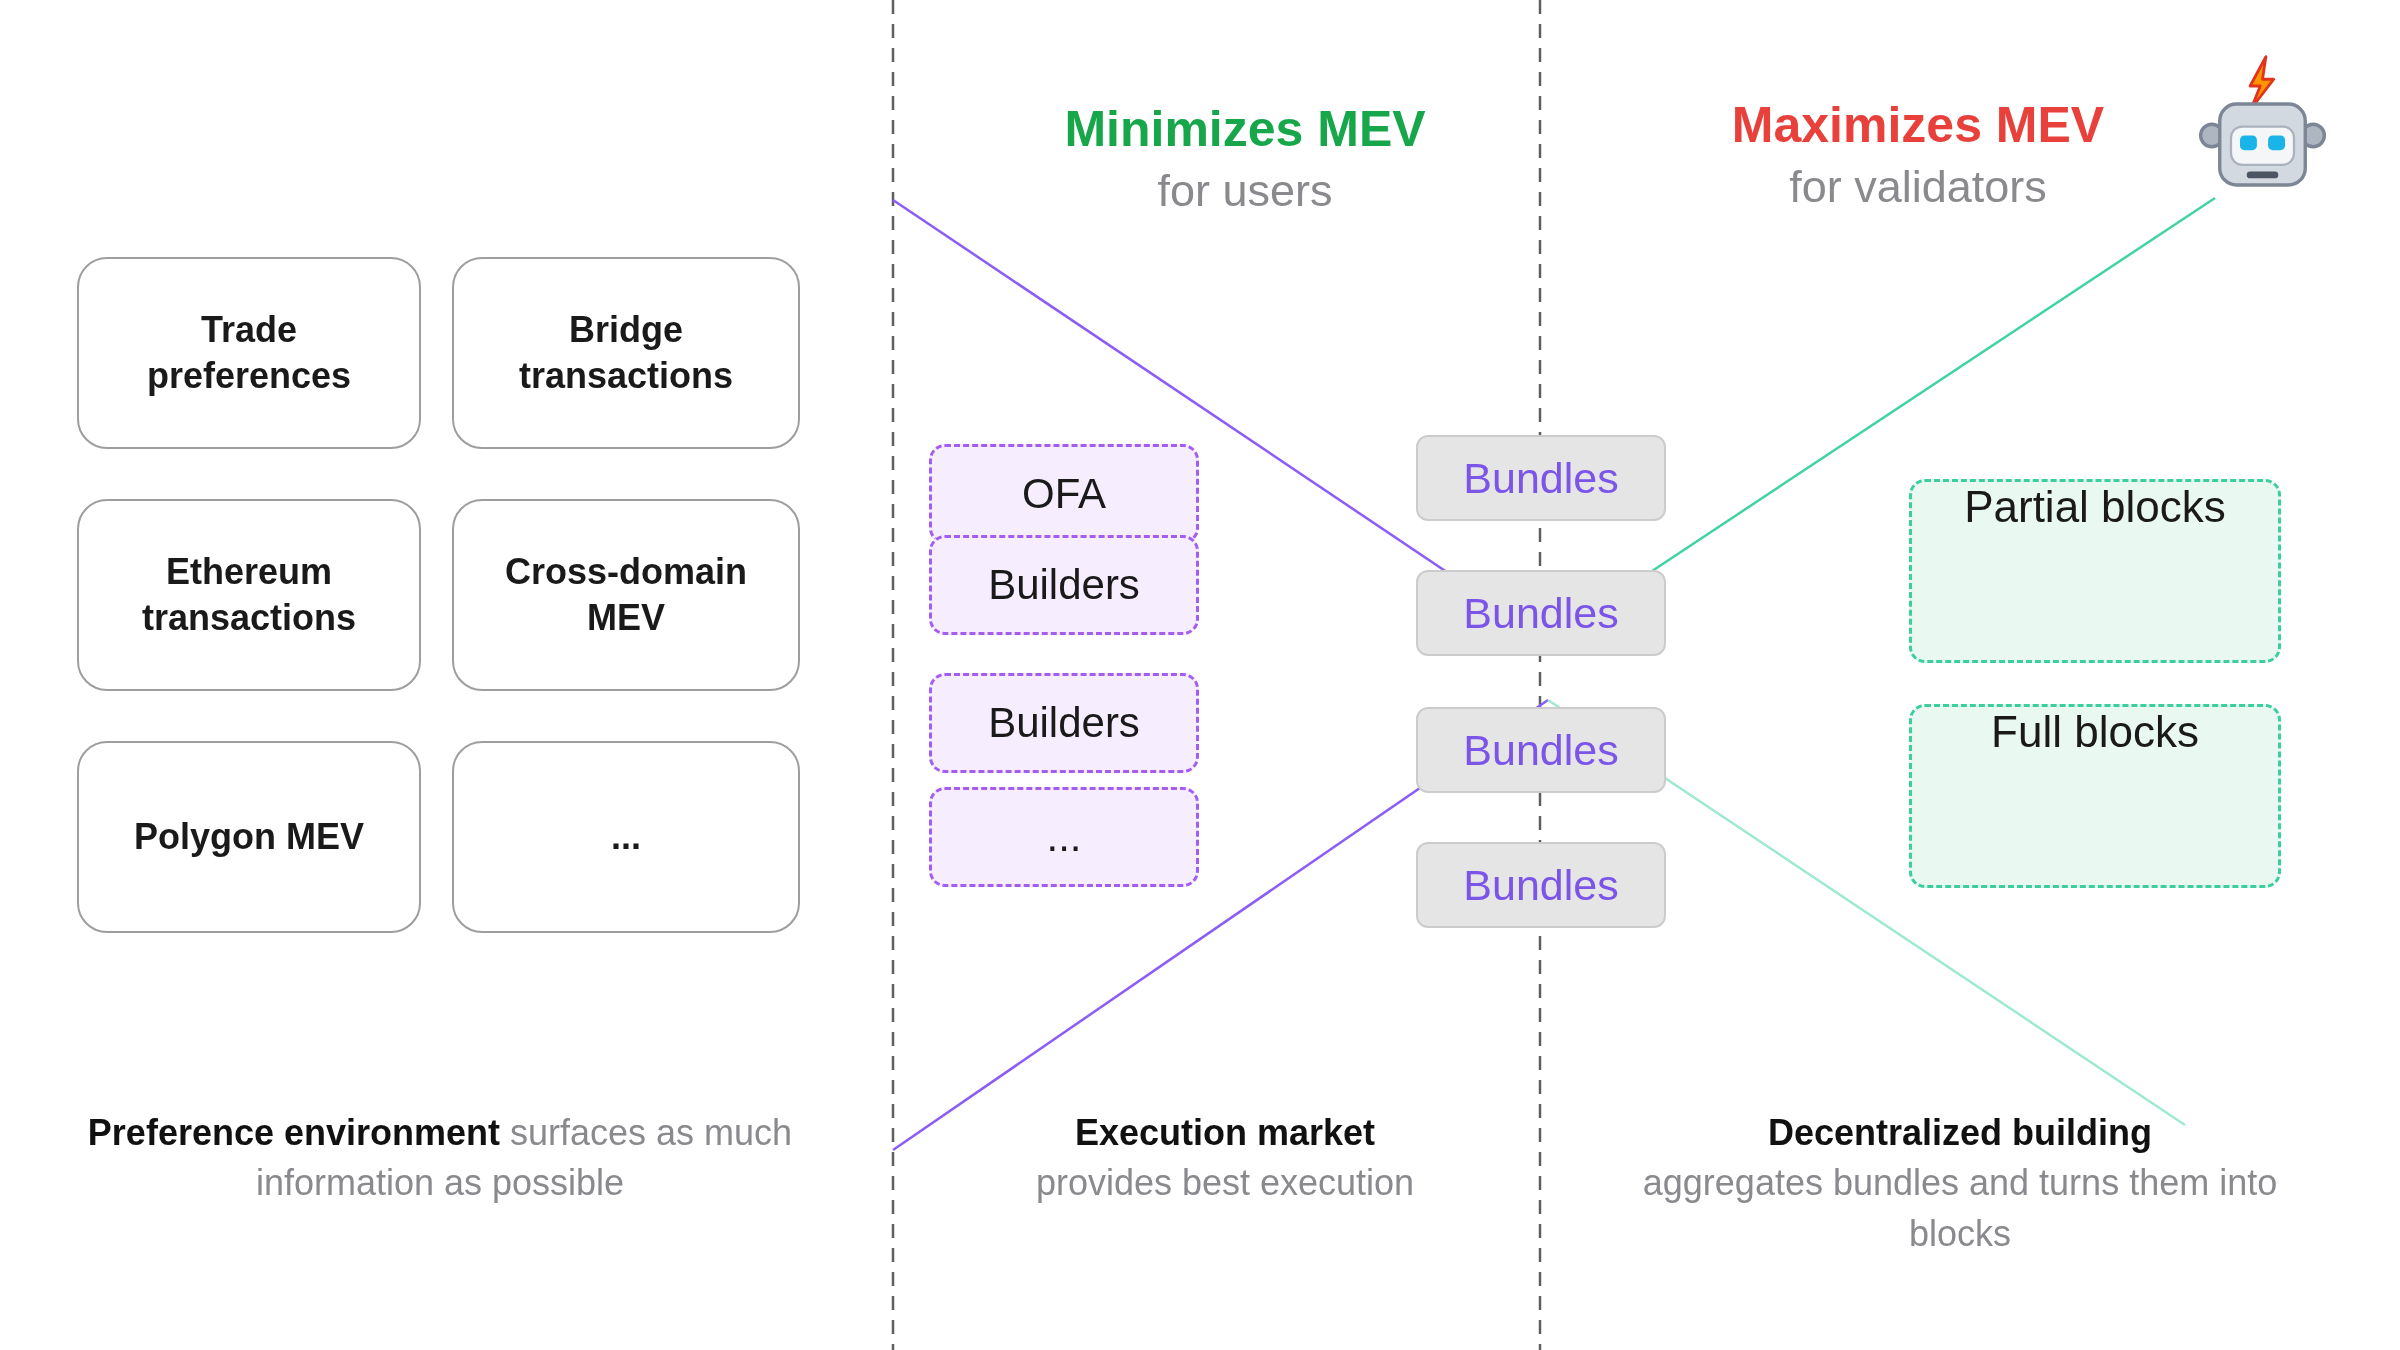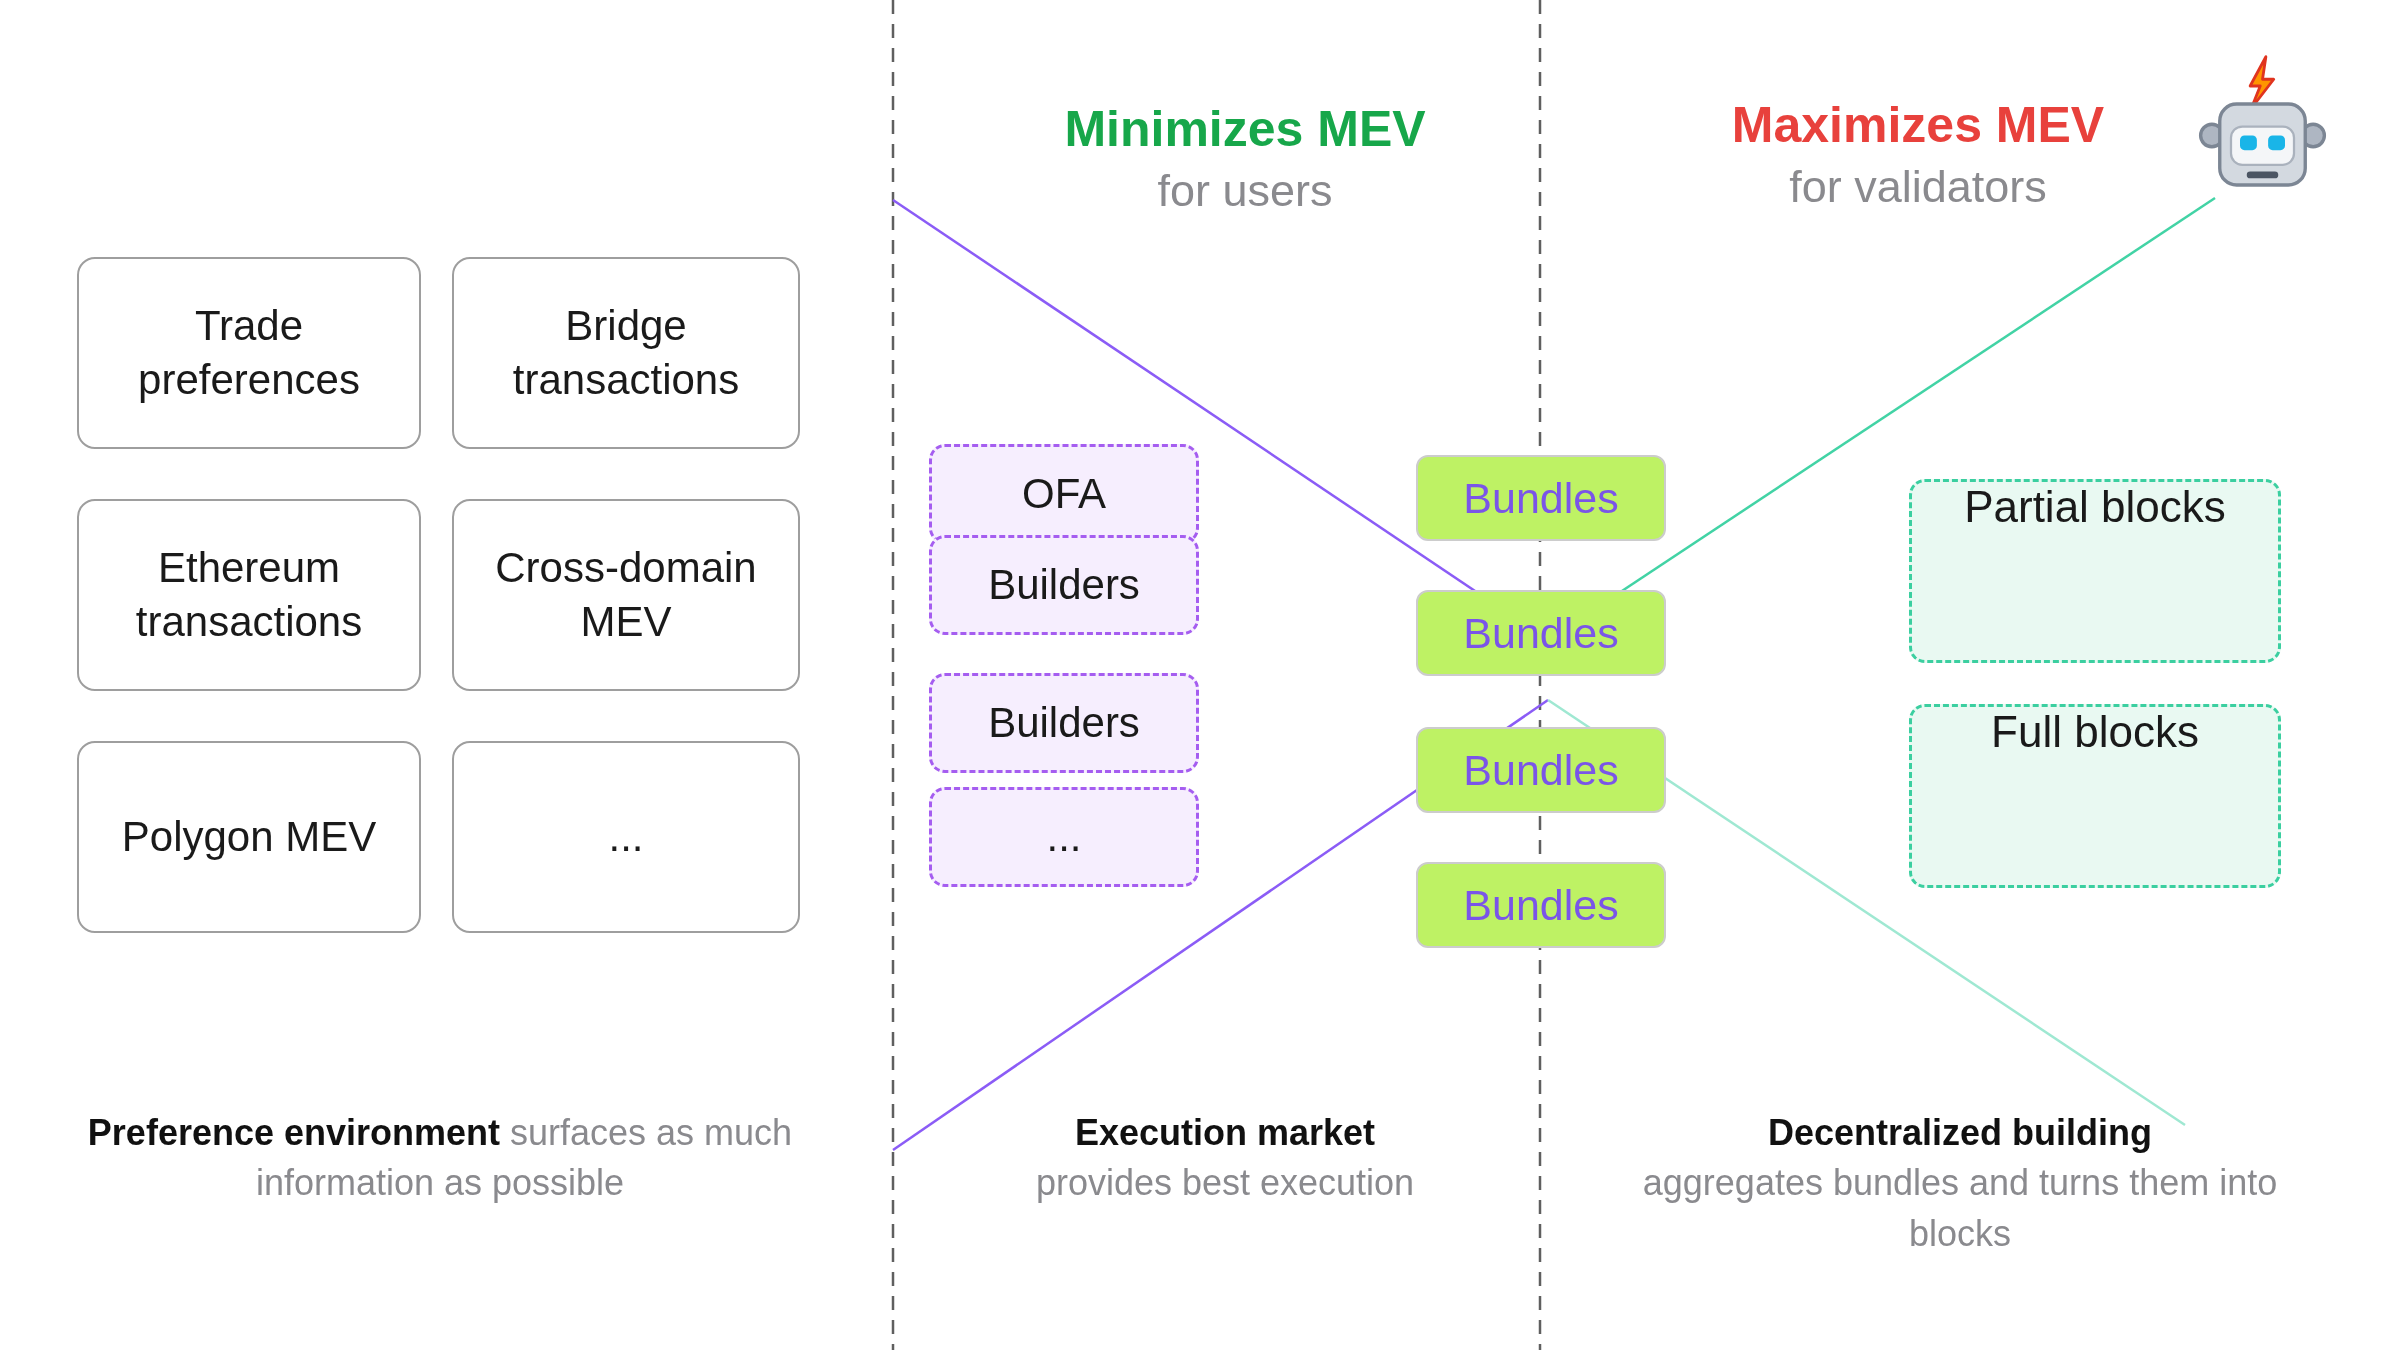--- a/index.html
+++ b/index.html
@@ -11,46 +11,45 @@
     color:#1a1a1a;
     overflow:hidden;
   }
   .lines{position:absolute;left:0;top:0;width:2400px;height:1350px;z-index:0;}
   .abs{position:absolute;z-index:1;box-sizing:border-box;}
 
   
   .pref-box{
     background:#ffffff;
     border:2px solid #9e9e9e;
-    border-radius:18px;
+    border-radius:30px;
     display:flex;align-items:center;justify-content:center;
     text-align:center;
-    font-size:42px;font-weight:400;line-height:1.28;
+    font-size:36px;font-weight:700;line-height:1.28;
     padding:0 22px;
   }
 
   
   .actor-box{
     background:#f6eefe;
     border:3px dashed #a55df0;
     border-radius:16px;
     display:flex;align-items:center;justify-content:center;
     text-align:center;
     font-size:42px;font-weight:400;
   }
 
   
   .bundle-box{
-    background:#bef264;
+    background:#e5e5e5;
     border:2px solid #cccccc;
     border-radius:12px;
     display:flex;align-items:center;justify-content:center;
     font-size:43px;font-weight:500;
     color:#7a55e8;
-    margin-top:20px;
   }
 
   
   .block-box{
     background:#e9f9f2;
     border:3px dashed #3bcfa0;
     border-radius:16px;
     display:flex;align-items:flex-start;justify-content:center;
     text-align:center;
     font-size:44px;font-weight:500;

